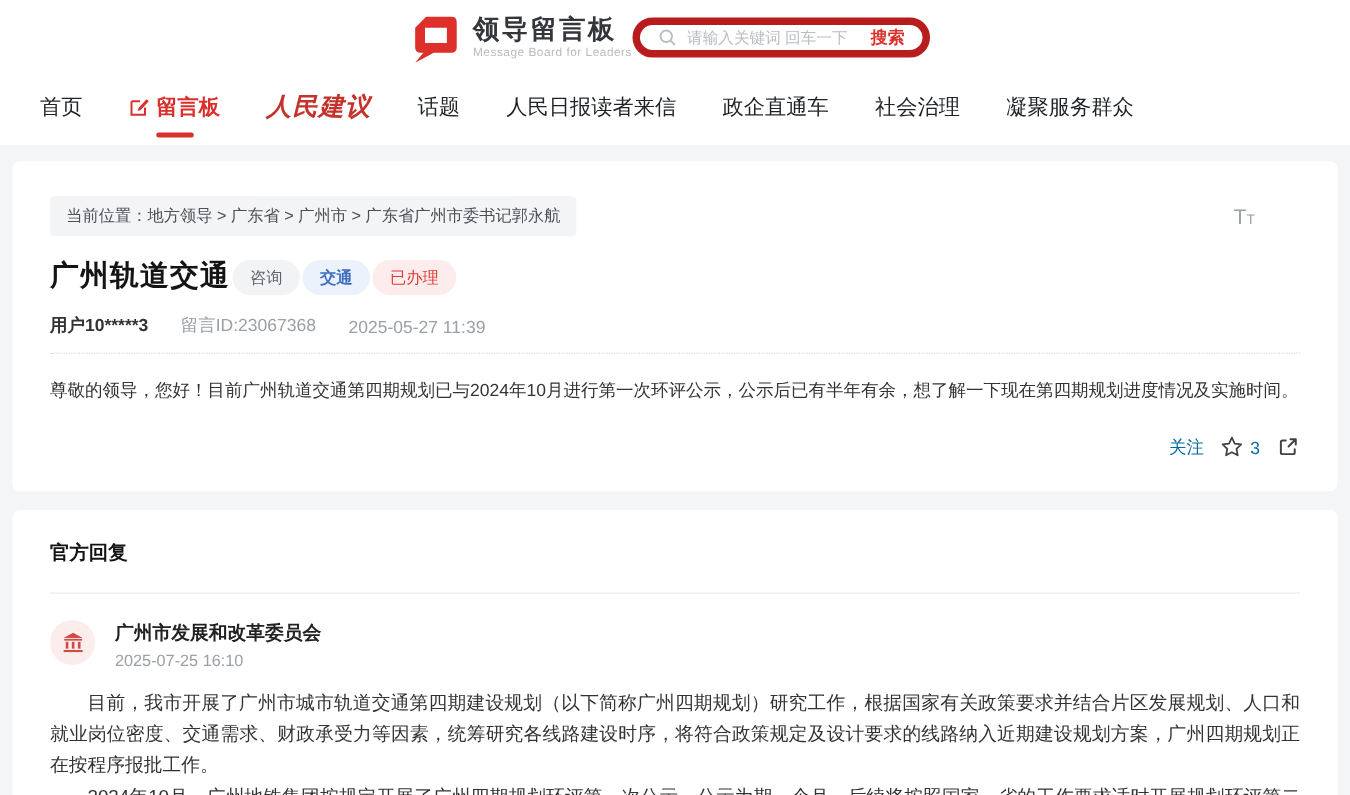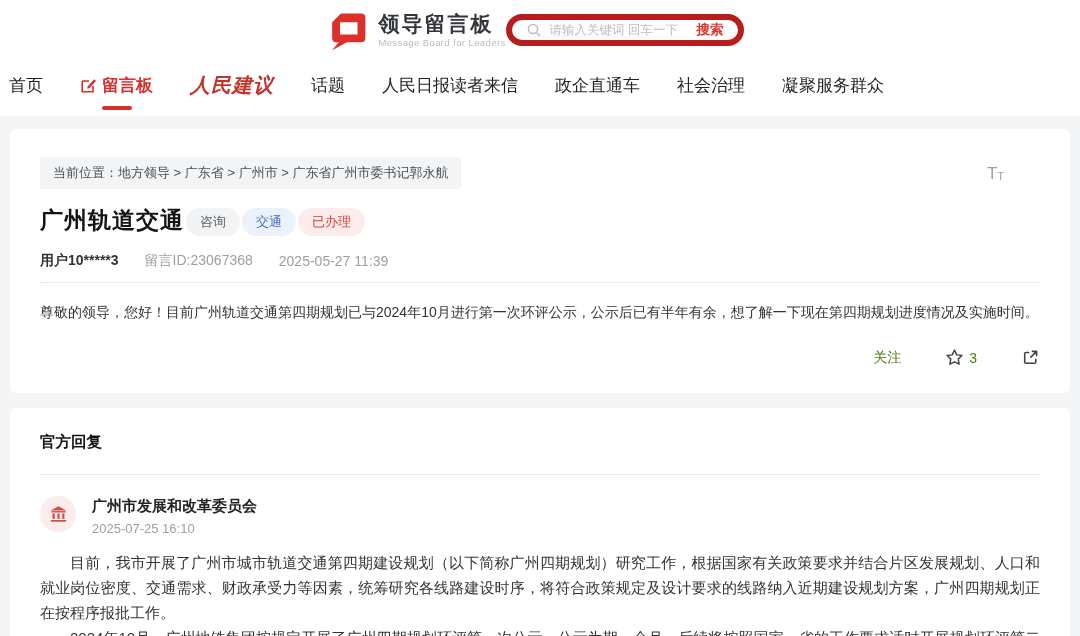--- a/index.html
+++ b/index.html
@@ -26,21 +26,21 @@
   .search-box input {
     border:none; outline:none; flex:1; font-size:12.5px; color:#333; min-width:0;
     font-family:inherit; background:transparent;
   }
   .search-box input::placeholder { color:#b9bdc2; }
   .search-btn { font-size:13.5px; color:#dd302b; font-weight:bold; cursor:pointer; white-space:nowrap; }
   
   .nav {
     background:#fff; height:56px;
     display:flex; align-items:center; gap:37px;
-    padding:0 20px 6px 9px;
+    padding:0 20px 6px 32px;
   }
   .nav-item { font-size:17px; color:#1f2226; cursor:pointer; white-space:nowrap; font-weight:500; }
   .nav-item.active {
     color:#d9302c; display:flex; align-items:center; gap:5px; position:relative; font-weight:bold;
   }
   .nav-item.active::after {
     content:""; position:absolute; left:50%; transform:translateX(-50%);
     bottom:-13px; width:30px; height:3.5px; border-radius:2px; background:#d9302c;
   }
   .nav-item.pmjy {
@@ -60,30 +60,30 @@
     display:flex; align-items:flex-end; line-height:1;
   }
   .font-size-ctrl .big { font-size:17px; }
   .font-size-ctrl .small { font-size:11px; }
   .title-row { display:flex; align-items:flex-end; margin-top:16px; gap:2px; }
   .msg-title { font-size:23px; font-weight:bold; color:#141414; letter-spacing:1px; }
   .tag {
     font-size:13px; padding:5px 14px; border-radius:14px; white-space:nowrap;
   }
   .tag.gray { background:#f2f3f5; color:#5f646b; }
-  .tag.blue { background:#ecf2fb; color:#3e6cc0; }
+  .tag.blue { background:#ecf2fb; color:#3e6cc0;font-weight:bold; }
   .tag.red  { background:#fcecec; color:#e03c36; }
   .meta-row { display:flex; align-items:center; gap:26px; margin-top:16px; font-size:14px; }
   .meta-user { color:#333; font-weight:bold; }
   .meta-dim { color:#9aa0a6; }
   .dotted-divider { border-top:1px dotted #d9dbde; margin-top:12px; }
   .msg-content { margin-top:18px; font-size:14px; color:#333; line-height:1.65; }
   .action-row {
-    display:flex; justify-content:flex-end; align-items:center; gap:44px;
-    margin-top:24px; color:#4d7c0f; font-size:14px;
+    display:flex; justify-content:flex-end; align-items:center; gap:13px;
+    margin-top:24px; color:#0369a1; font-size:14px;
   }
   .action { display:flex; align-items:center; gap:5px; cursor:pointer; }
   
   .card-reply { padding:24px 30px 30px 30px; min-height:260px; }
   .reply-section-title { font-size:15.5px; font-weight:bold; color:#141414; }
   .reply-divider { border-bottom:1px solid #ececee; margin-top:21px; }
   .reply-head { display:flex; gap:16px; margin-top:21px; align-items:flex-start; }
   .reply-avatar {
     width:36px; height:36px; border-radius:50%; background:#fbedec; flex:0 0 auto;
     display:flex; align-items:center; justify-content:center;

